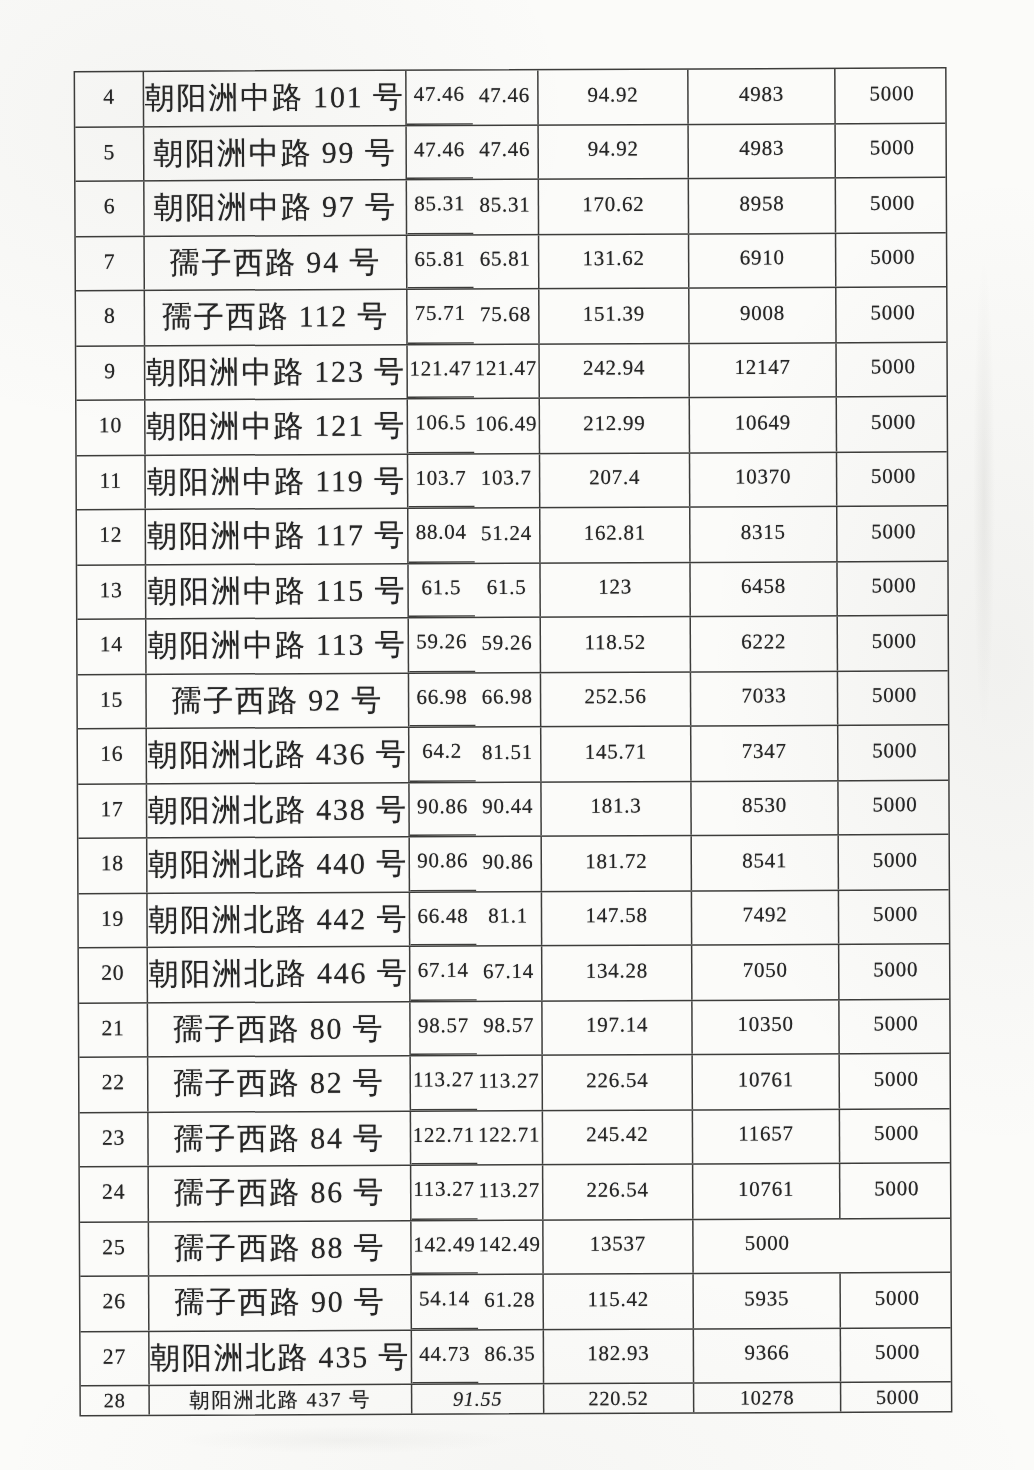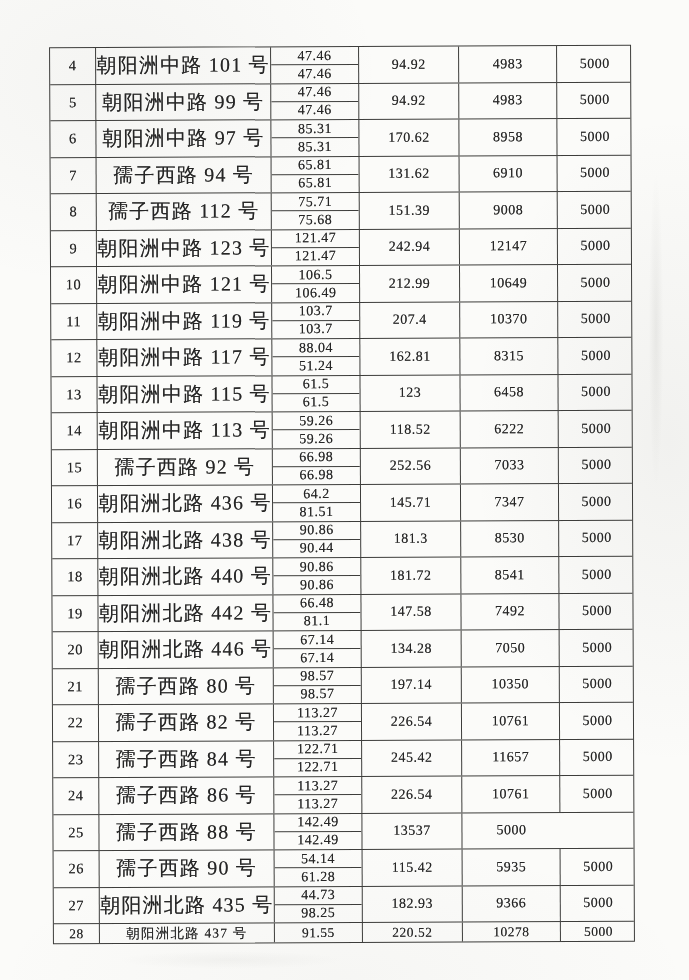--- a/index.html
+++ b/index.html
@@ -78,36 +78,36 @@
   .cell:last-child { border-right: none; }
 
   .c-no { font-size: 14.5px; }
 
   .c-addr {
     font-size: 20px;
     letter-spacing: 1.2px;
   }
 
   .c-areas {
-    flex-direction: column;
+    flex-direction: row;
     align-items: stretch;
     justify-content: stretch;
     padding: 0;
   }
   .sub {
     flex: 1;
     display: flex;
     align-items: center;
     justify-content: center;
     font-size: 14px;
     letter-spacing: 0.5px;
     box-sizing: border-box;
   }
   .sub-top { border-bottom: 1.2px solid #3d3d3b; }
-  .row.truncated .sub-top { border-bottom: none; }
+  .row.truncated .sub-top { border-bottom: none; font-style: italic; }
   .row.truncated .cell, .row.truncated .sub { font-size: 13.5px; }
 </style>
 </head>
 <body>
 
 <div class="page">
   <div class="smudge-right"></div>
   <div class="smudge-bottom"></div>
 
   <div class="doc-table" id="doc-table">
@@ -384,21 +384,21 @@
     <div class="cell c-total">115.42</div>
     <div class="cell c-amount">5935</div>
     <div class="cell c-standard">5000</div>
   </div>
 
   <div class="row">
     <div class="cell c-no">27</div>
     <div class="cell c-addr">朝阳洲北路 435 号</div>
     <div class="cell c-areas">
       <div class="sub sub-top">44.73</div>
-      <div class="sub sub-bottom">98.25</div>
+      <div class="sub sub-bottom">86.35</div>
     </div>
     <div class="cell c-total">182.93</div>
     <div class="cell c-amount">9366</div>
     <div class="cell c-standard">5000</div>
   </div>
 
   <div class="row truncated">
     <div class="cell c-no">28</div>
     <div class="cell c-addr">朝阳洲北路 437 号</div>
     <div class="cell c-areas">

